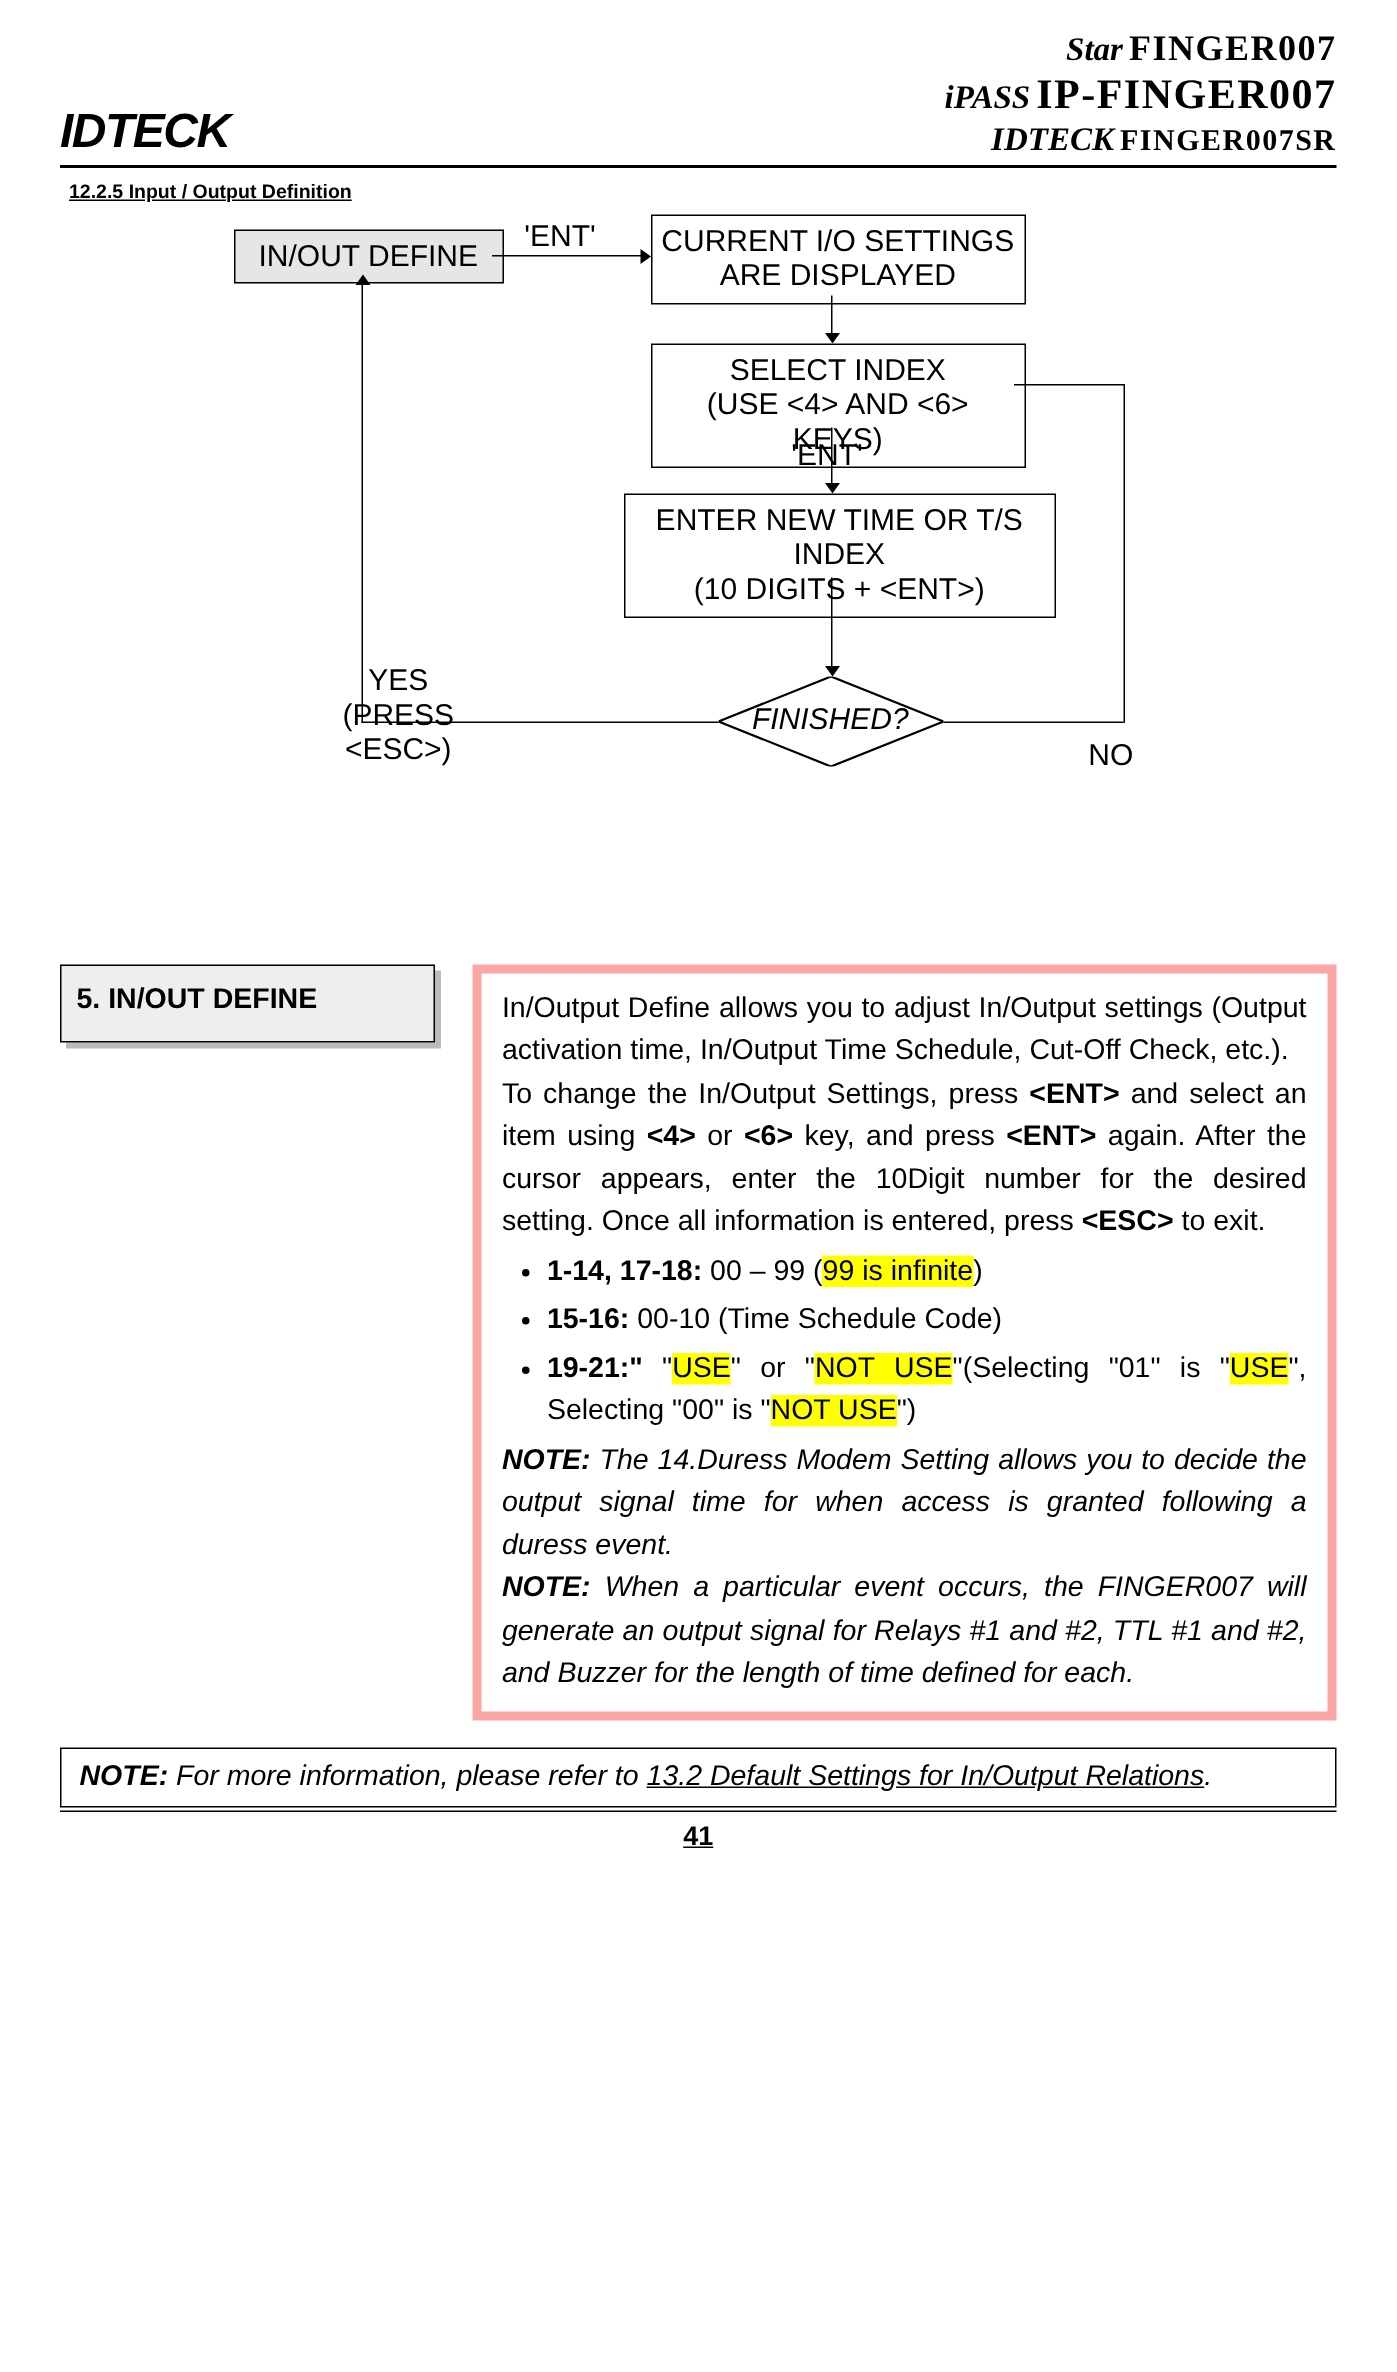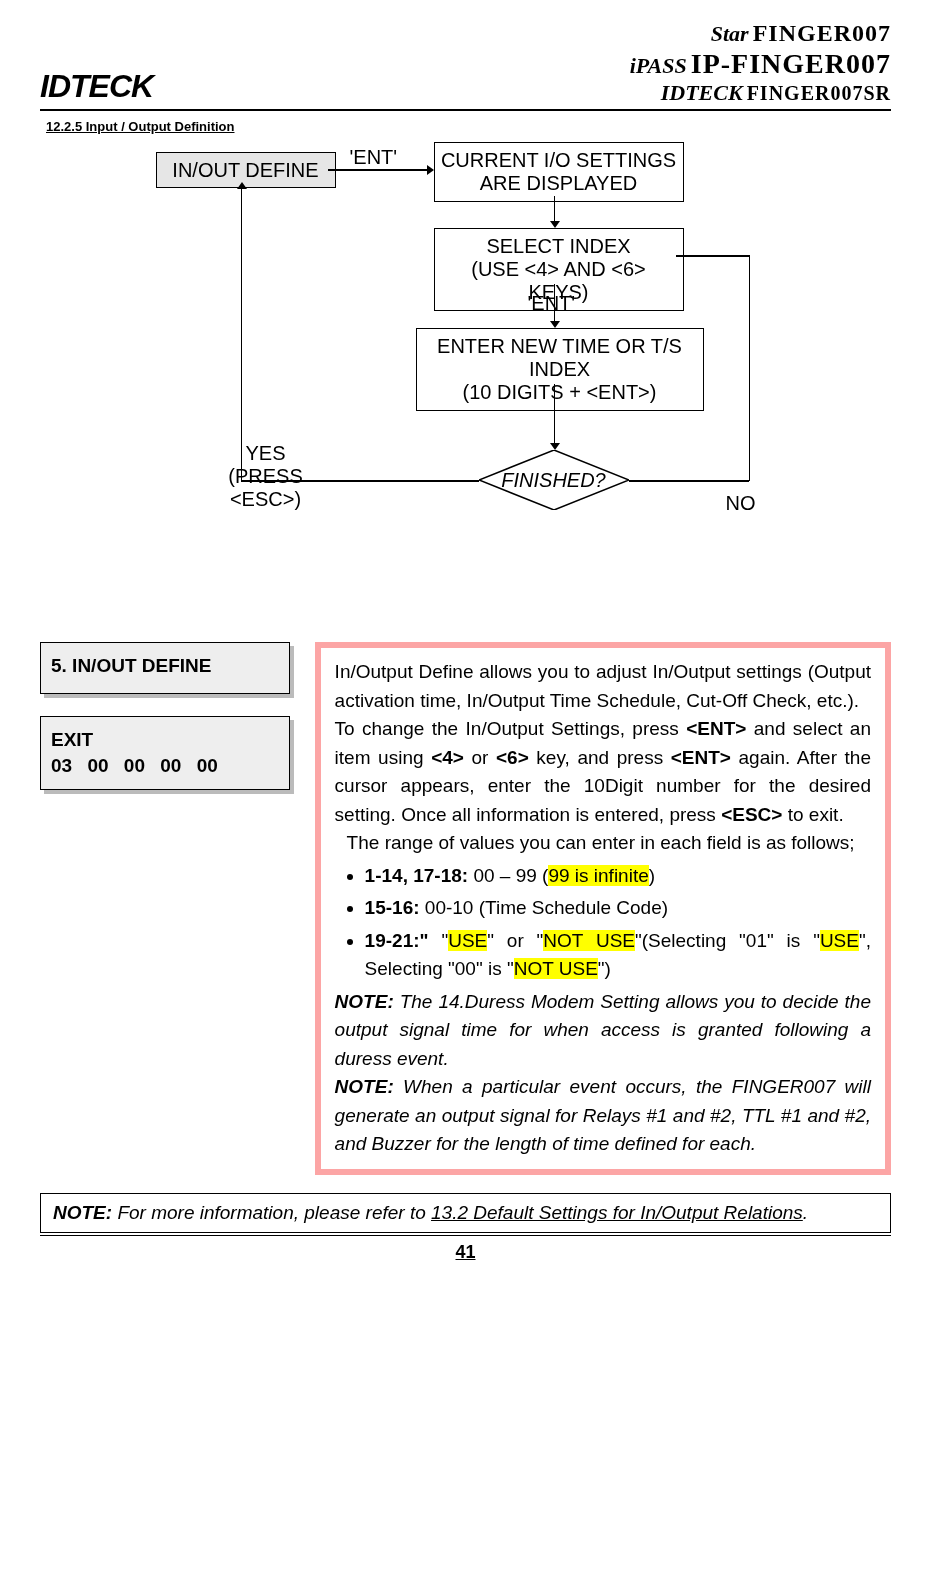--- a/index.html
+++ b/index.html
@@ -191,32 +191,27 @@
     <div class="fline" style="left:633px; top:103px; width:1.5px; height:226px;"></div>
     <div class="fline" style="left:560px; top:103px; width:74px; height:1.5px;"></div>
     <div class="flabel" style="left:610px; top:340px;">NO</div>
   </div>
 
   <div class="columns">
     <div style="width:270px;">
       <div class="lcd">
         <div>5. IN/OUT DEFINE</div>
       </div>
-      <div class="lcd">
-        <div>EXIT</div>
-        <div class="line2">03  00  00  00  00</div>
-      </div>
     </div>
 
     <div class="explain-box">
       <div>In/Output Define allows you to adjust In/Output settings (Output activation time, In/Output Time Schedule, Cut-Off Check, etc.).</div>
       <div>
         <span>To change the In/Output Settings, press </span><b>&lt;ENT&gt;</b><span> and select an item using </span><b>&lt;4&gt;</b><span> or </span><b>&lt;6&gt;</b><span> key, and press </span><b>&lt;ENT&gt;</b><span> again. After the cursor appears, enter the 10Digit number for the desired setting. Once all information is entered, press </span><b>&lt;ESC&gt;</b><span> to exit.</span>
       </div>
-      <div style="text-indent:12px;">The range of values you can enter in each field is as follows;</div>
       <ul>
         <li><b>1-14, 17-18:</b><span> 00 – 99 (</span><span class="hl">99 is infinite</span><span>)</span></li>
         <li><b>15-16:</b><span> 00-10 (Time Schedule Code)</span></li>
         <li><b>19-21:"</b><span> "</span><span class="hl">USE</span><span>" or "</span><span class="hl">NOT USE</span><span>"(Selecting "01" is "</span><span class="hl">USE</span><span>", Selecting "00" is "</span><span class="hl">NOT USE</span><span>")</span></li>
       </ul>
       <div style="font-style:italic;"><b>NOTE:</b><span> The 14.Duress Modem Setting allows you to decide the output signal time for when access is granted following a duress event.</span></div>
       <div style="font-style:italic;"><b>NOTE:</b><span> When a particular event occurs, the FINGER007 will generate an output signal for Relays #1 and #2, TTL #1 and #2, and Buzzer for the length of time defined for each.</span></div>
     </div>
   </div>
 

